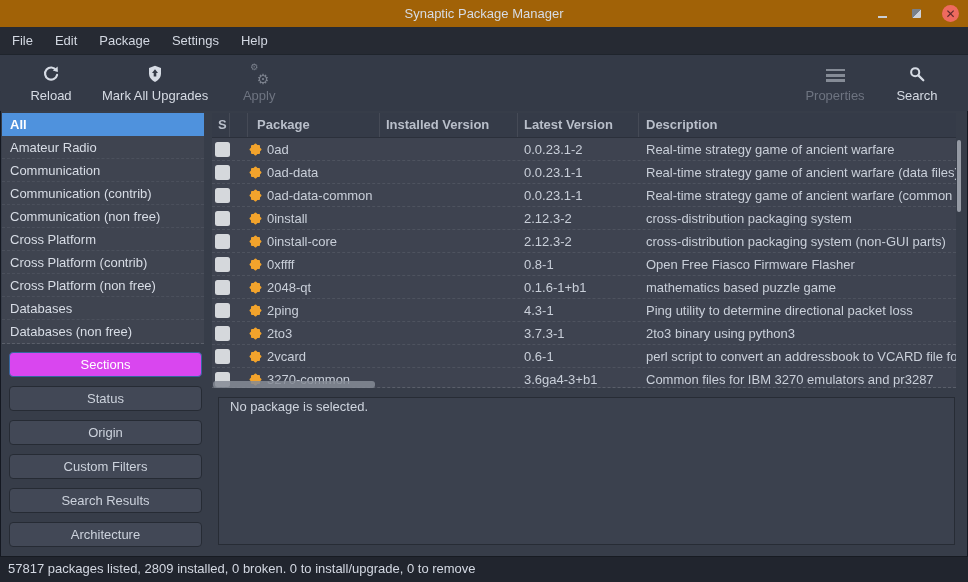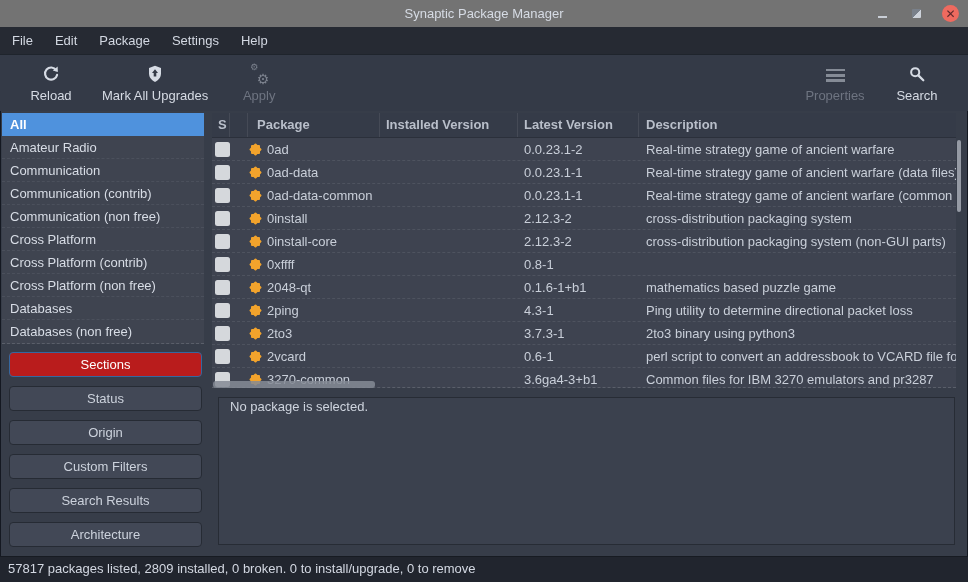--- a/index.html
+++ b/index.html
@@ -5,21 +5,21 @@
   html,body{margin:0;padding:0}
   body{
     width:968px;height:582px;overflow:hidden;position:relative;
     background:#373d49;color:#d3d8e2;
     font-family:"Liberation Sans","DejaVu Sans",sans-serif;font-size:13px;
     -webkit-font-smoothing:antialiased;
   }
   .window{position:absolute;inset:0;outline:1px solid #141821;outline-offset:-1px}
 
   
-  .titlebar{position:absolute;left:0;top:0;right:0;height:27px;background:#737373}
+  .titlebar{position:absolute;left:0;top:0;right:0;height:27px;background:#a16207}
   .titlebar .title{position:absolute;left:0;right:0;top:0;height:27px;line-height:27px;
     text-align:center;color:#d6dbe4;font-size:13px}
   .win-controls{position:absolute;right:9px;top:0;height:27px;display:flex;align-items:center;gap:17px;z-index:2}
   .ctl{width:17px;height:17px;display:flex;align-items:center;justify-content:center;cursor:default}
   .min-glyph{width:9px;height:2px;background:#c9ced6;margin-top:7px}
   .restore-glyph{width:9px;height:9px;background:linear-gradient(135deg,#79808a 50%,#cdd2da 50%);border-radius:1px}
   .close-btn{width:17px;height:17px;border-radius:50%;background:#ee6a5f;color:#5c272b;
     font-size:12px;font-weight:bold;line-height:16px;text-align:center}
 
   
@@ -47,21 +47,21 @@
   .sidebar-list{position:absolute;left:2px;top:113px;width:202px;background:#3f4450;
     border-bottom:1px dashed #5a5f6a}
   .side-row{height:23px;line-height:23px;padding-left:8px;color:#d8dde6;
     border-bottom:1px dashed #4b505c;box-sizing:border-box;white-space:nowrap;overflow:hidden}
   .side-row:last-child{border-bottom:none}
   .side-row.selected{background:#4f92dd;color:#ffffff;font-weight:bold;border-bottom-color:transparent}
 
   .filter-buttons{position:absolute;left:9px;top:352px;width:193px;display:flex;flex-direction:column;gap:9px}
   .filter-btn{height:25px;background:#424856;border:1px solid #262b34;border-radius:4px;
     color:#ccd2dc;display:flex;align-items:center;justify-content:center;box-sizing:border-box}
-  .filter-btn.active{background:#b91c1c;border-color:#35679f;color:#ffffff}
+  .filter-btn.active{background:#d946ef;border-color:#35679f;color:#ffffff}
 
   
   .pkg-table{position:absolute;left:212px;top:113px;width:744px;height:275px;
     background:#3e4350;overflow:hidden;border-bottom:1px dashed #5a5f6a;box-sizing:border-box}
   .thead{display:flex;height:24px;background:#353b48;border-bottom:1px solid #2b303b;
     font-weight:bold;color:#b9bfca}
   .th{line-height:23px;box-sizing:border-box;border-right:1px solid #454a56;
     white-space:nowrap;overflow:hidden}
   .th-s{width:18px;padding-left:6px}
   .th-icon{width:18px}
@@ -261,20 +261,21 @@
           <div class="cell c-desc">cross-distribution packaging system (non-GUI parts)</div>
         </div>
         <div class="trow">
           <div class="cell c-s"><span class="checkbox"></span></div>
           <div class="cell c-pkg">
             <span class="burst"></span>
             <span class="pkg-name">0xffff</span>
           </div>
           <div class="cell c-inst"></div>
           <div class="cell c-lat">0.8-1</div>
+          <div class="cell c-desc">Open Free Fiasco Firmware Flasher</div>
         </div>
         <div class="trow">
           <div class="cell c-s"><span class="checkbox"></span></div>
           <div class="cell c-pkg">
             <span class="burst"></span>
             <span class="pkg-name">2048-qt</span>
           </div>
           <div class="cell c-inst"></div>
           <div class="cell c-lat">0.1.6-1+b1</div>
           <div class="cell c-desc">mathematics based puzzle game</div>

